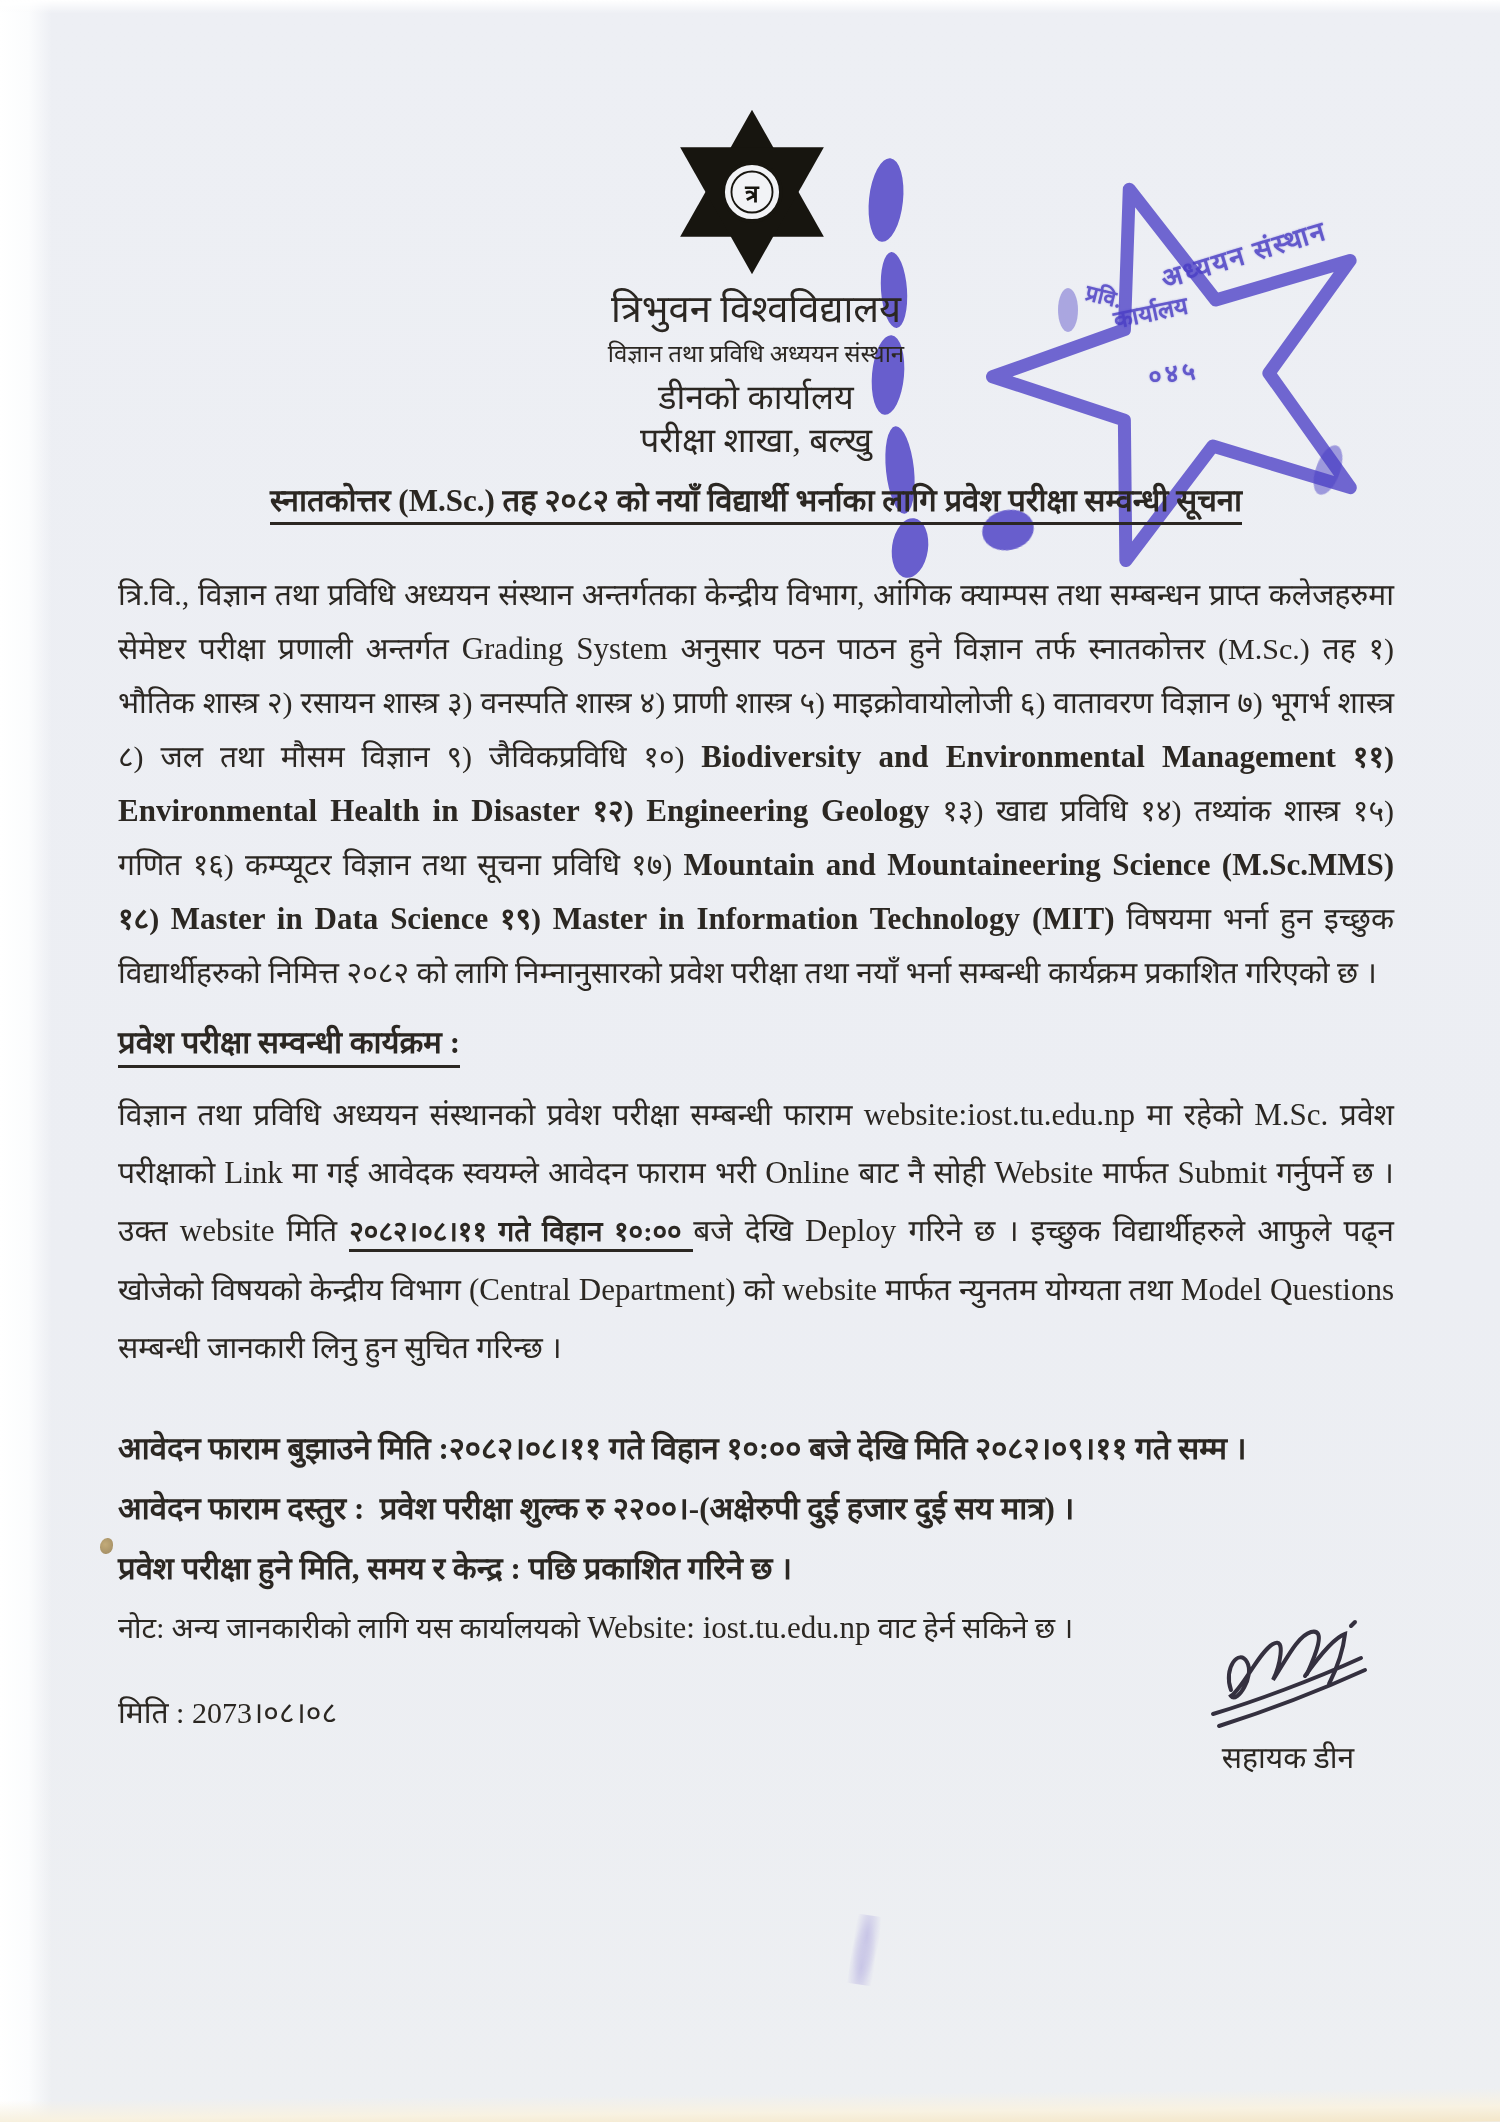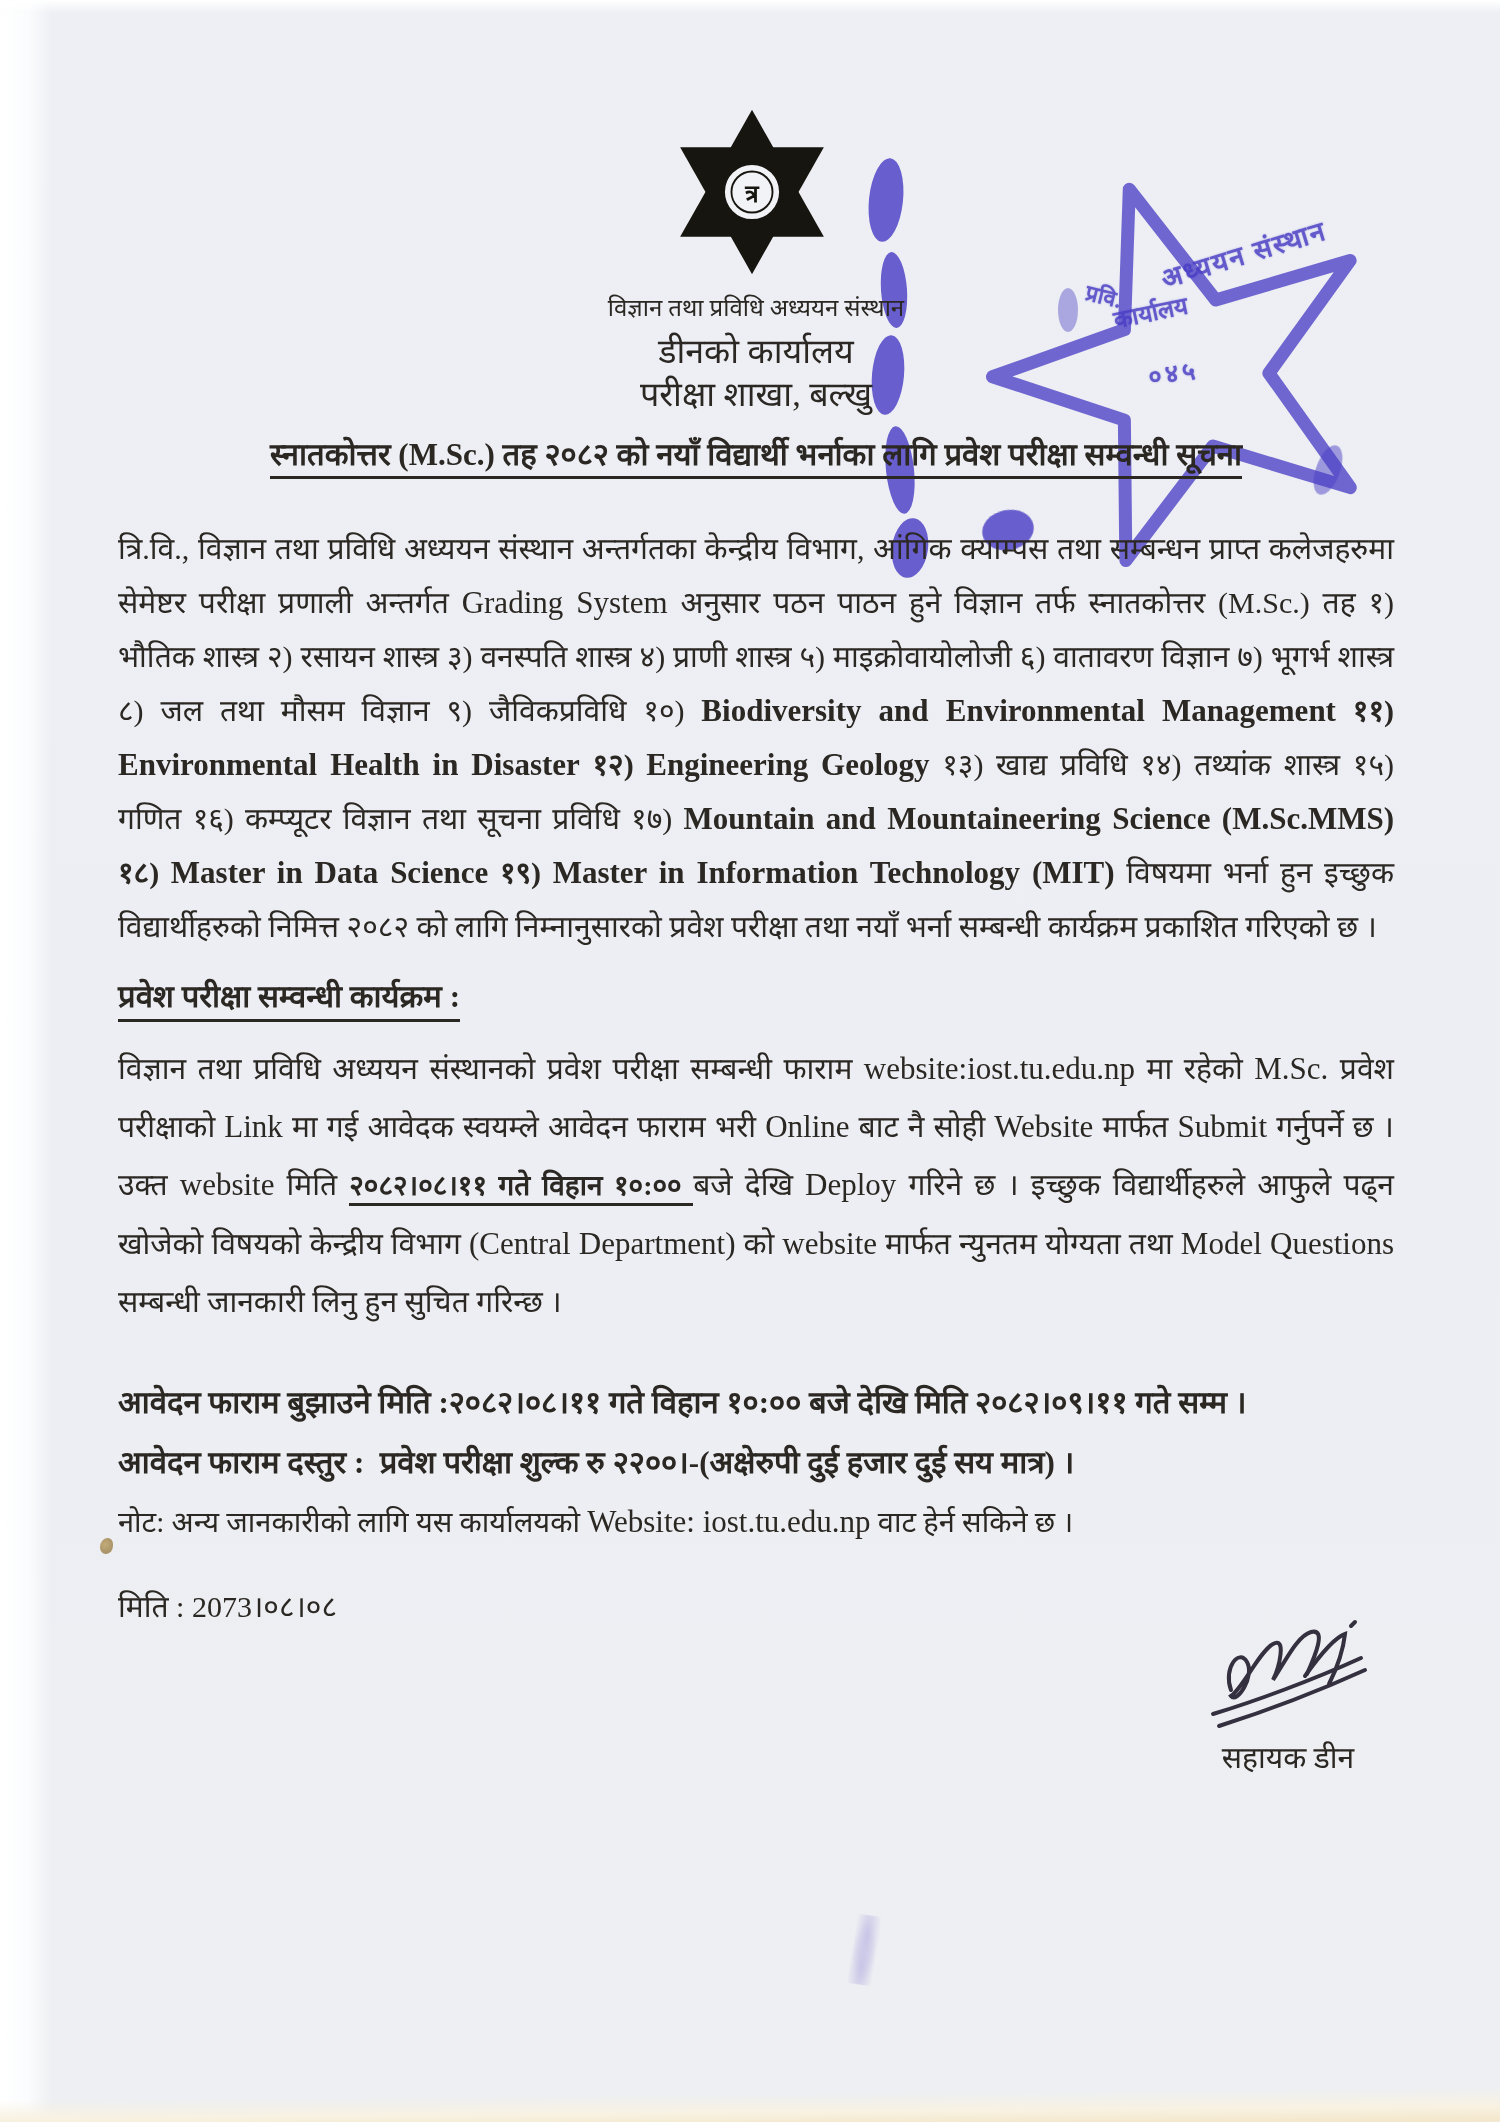--- a/index.html
+++ b/index.html
@@ -100,20 +100,21 @@
       <svg width="152" height="168" viewBox="0 0 160 180">
         <polygon points="80,2 157,138 3,138" fill="#17150f"></polygon>
         <polygon points="80,178 3,42 157,42" fill="#17150f"></polygon>
         <circle cx="80" cy="90" r="31" fill="#f2f3f6" stroke="#17150f" stroke-width="4"></circle>
         <circle cx="80" cy="90" r="22" fill="none" stroke="#17150f" stroke-width="2"></circle>
         <text x="80" y="101" text-anchor="middle" font-size="26" font-weight="bold" fill="#17150f">त्र</text>
       </svg>
     </div>
 
     <div class="hdr">
+      <div class="hdr-l1">त्रिभुवन विश्वविद्यालय</div>
       <div class="hdr-l2">विज्ञान तथा प्रविधि अध्ययन संस्थान</div>
       <div class="hdr-l3">डीनको कार्यालय</div>
       <div class="hdr-l4">परीक्षा शाखा, बल्खु</div>
     </div>
 
     <div class="title">
       <span>स्नातकोत्तर (M.Sc.) तह २०८२ को नयाँ विद्यार्थी भर्नाका लागि प्रवेश परीक्षा सम्वन्धी सूचना</span>
     </div>
 
     <p class="para gap-top"><span>त्रि.वि., विज्ञान तथा प्रविधि अध्ययन संस्थान अन्तर्गतका केन्द्रीय विभाग, आंगिक क्याम्पस तथा सम्बन्धन प्राप्त कलेजहरुमा सेमेष्टर परीक्षा प्रणाली अन्तर्गत </span><span class="lat">Grading System</span><span> अनुसार पठन पाठन हुने विज्ञान तर्फ स्नातकोत्तर (M.Sc.) तह १) भौतिक शास्त्र २) रसायन शास्त्र ३) वनस्पति शास्त्र ४) प्राणी शास्त्र ५) माइक्रोवायोलोजी ६) वातावरण विज्ञान ७) भूगर्भ शास्त्र ८) जल तथा मौसम विज्ञान ९) जैविकप्रविधि १०) </span><span class="lat b">Biodiversity and Environmental Management</span><span class="b"> ११) </span><span class="lat b">Environmental Health in Disaster</span><span class="b"> १२) </span><span class="lat b">Engineering Geology</span><span> १३) खाद्य प्रविधि १४) तथ्यांक शास्त्र १५) गणित १६) कम्प्यूटर विज्ञान तथा सूचना प्रविधि १७) </span><span class="lat b">Mountain and Mountaineering Science (M.Sc.MMS)</span><span class="b"> १८) </span><span class="lat b">Master in Data Science</span><span class="b"> १९) </span><span class="lat b">Master in Information Technology (MIT)</span><span> विषयमा भर्ना हुन इच्छुक विद्यार्थीहरुको निमित्त २०८२ को लागि निम्नानुसारको प्रवेश परीक्षा तथा नयाँ भर्ना सम्बन्धी कार्यक्रम प्रकाशित गरिएको छ ।</span></p>
@@ -121,20 +122,21 @@
     <div>
       <span class="subhead">प्रवेश परीक्षा सम्वन्धी कार्यक्रम :</span>
     </div>
 
     <p class="para p2"><span>विज्ञान तथा प्रविधि अध्ययन संस्थानको प्रवेश परीक्षा सम्बन्धी फाराम </span><span class="lat">website:iost.tu.edu.np</span><span> मा रहेको </span><span class="lat">M.Sc.</span><span> प्रवेश परीक्षाको </span><span class="lat">Link</span><span> मा गई आवेदक स्वयम्ले आवेदन फाराम भरी </span><span class="lat">Online</span><span> बाट नै सोही </span><span class="lat">Website</span><span> मार्फत </span><span class="lat">Submit</span><span> गर्नुपर्ने छ । उक्त </span><span class="lat">website</span><span> मिति </span><span class="u-big">२०८२।०८।११ गते विहान १०:०० </span><span> बजे देखि </span><span class="lat">Deploy</span><span> गरिने छ । इच्छुक विद्यार्थीहरुले आफुले पढ्न खोजेको विषयको केन्द्रीय विभाग </span><span class="lat">(Central Department)</span><span> को </span><span class="lat">website</span><span> मार्फत न्युनतम योग्यता तथा </span><span class="lat">Model Questions</span><span> सम्बन्धी जानकारी लिनु हुन सुचित गरिन्छ ।</span></p>
 
     <p class="sched sched-first">आवेदन फाराम बुझाउने मिति :२०८२।०८।११ गते विहान १०:०० बजे देखि मिति २०८२।०९।११ गते सम्म ।</p>
 
     <p class="sched"><span>आवेदन फाराम दस्तुर :</span>&nbsp;&nbsp;<span>प्रवेश परीक्षा शुल्क रु २२००।-(अक्षेरुपी दुई हजार दुई सय मात्र) ।</span></p>
 
+    <p class="sched">प्रवेश परीक्षा हुने मिति, समय र केन्द्र : पछि प्रकाशित गरिने छ ।</p>
 
     <p class="note"><span>नोट: अन्य जानकारीको लागि यस कार्यालयको </span><span class="lat">Website: iost.tu.edu.np</span><span> वाट हेर्न सकिने छ ।</span></p>
 
     <p class="footer-date">मिति : 2073।०८।०८</p>
 
   </div>
 
   <div class="signature">
     <svg width="190" height="120" viewBox="0 0 190 120">
       <g stroke="#34303f" stroke-width="4" fill="none" stroke-linecap="round">

